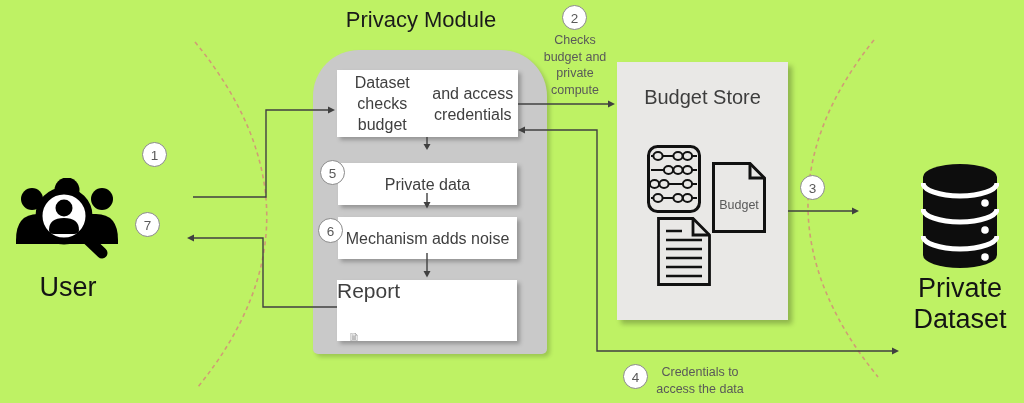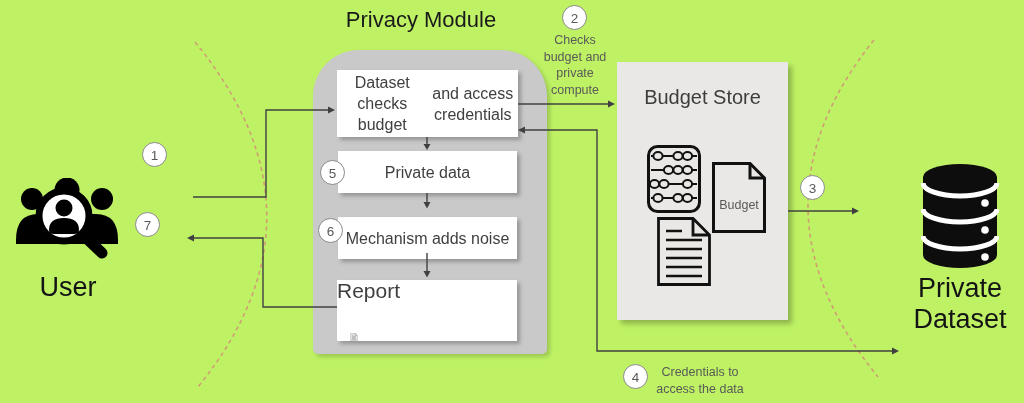--- a/index.html
+++ b/index.html
@@ -34,21 +34,21 @@
 
   <div class="abs store"></div>
 
   <div class="abs diagram-title" style="left:301px;top:7px;width:240px;">Privacy Module</div>
   <div class="abs store-title" style="left:617px;top:86px;width:171px;">Budget Store</div>
 
   <div class="abs wbox" style="left:337px;top:70px;width:181px;height:67px;">
     <span>Dataset checks budget</span>
     <span>and access credentials</span>
   </div>
-  <div class="abs wbox" style="left:338px;top:151px;width:179px;height:42px;">
+  <div class="abs wbox" style="left:338px;top:163px;width:179px;height:42px;">
     <span>Private data</span>
   </div>
   <div class="abs wbox" style="left:338px;top:217px;width:179px;height:42px;">
     <span>Mechanism adds noise</span>
   </div>
   <div class="abs wbox box4-inner" style="left:337px;top:280px;width:180px;height:61px;">
     <span class="report-text">Report</span>
     <svg width="34" height="40" viewBox="0 0 34 40">
       <path d="M1,1 H23 L33,11 V39 H1 Z" fill="none" stroke="#4a4a4a" stroke-width="1.7"></path>
       <path d="M23,1 V11 H33" fill="none" stroke="#4a4a4a" stroke-width="1.7"></path>

